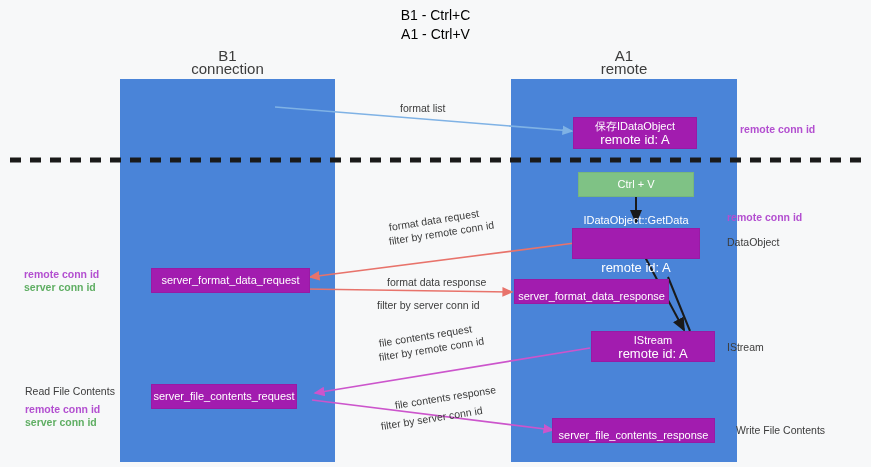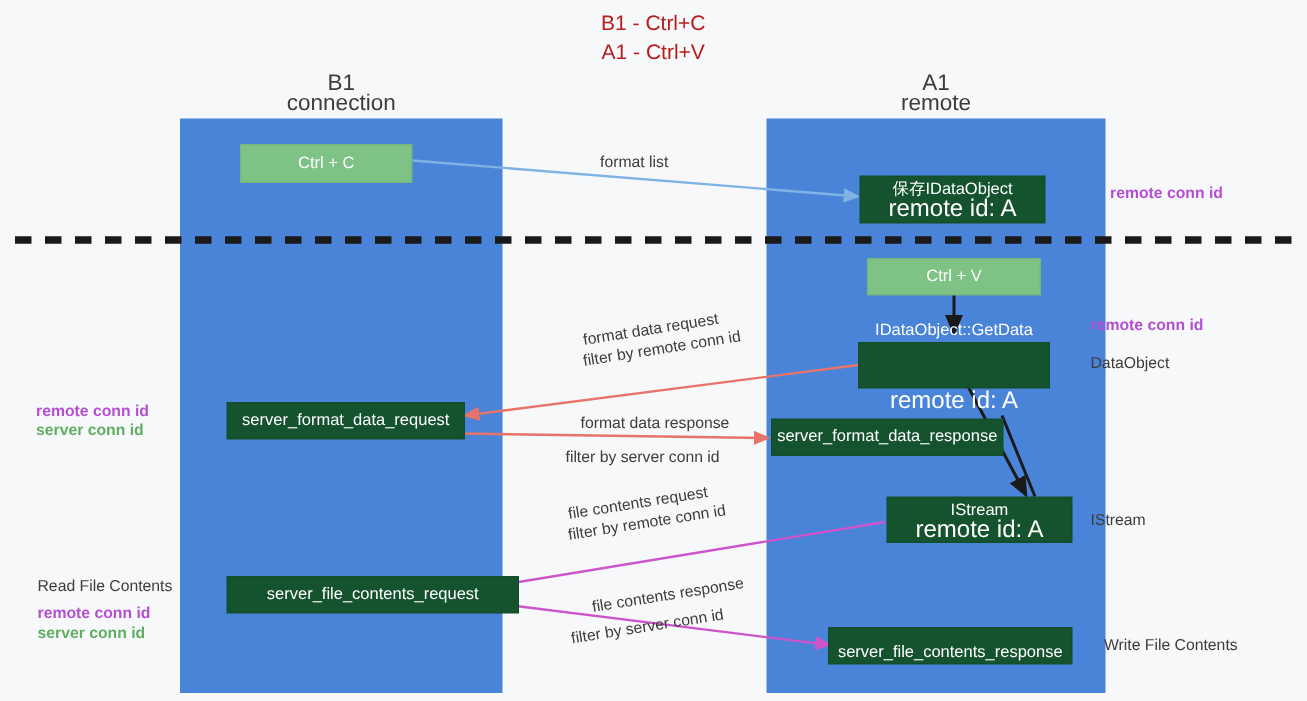--- a/index.html
+++ b/index.html
@@ -25,40 +25,40 @@
     position:absolute;
     box-sizing:border-box;
     display:flex;flex-direction:column;
     align-items:center;justify-content:center;
     text-align:center;
     color:#ffffff;
     font-size:11px;line-height:13px;
     border:1px solid rgba(0,0,0,.06);
   }
   .node.green{background:#7fc285;}
-  .node.orange{background:#14532d;}
-  .node .l2{font-size:16px;}
+  .node.orange{background:#a21caf;}
+  .node .l2{font-size:13px;}
 
   
   .lbl{
     position:absolute;
     font-size:10.5px;
     color:#3c3c3c;
     line-height:13px;
     white-space:nowrap;
   }
   .lbl.purple{color:#b34fd0;font-weight:bold;}
   .lbl.green{color:#5fae63;font-weight:bold;}
   .lbl.rot-red{transform:rotate(-9deg);transform-origin:left center;}
   .lbl.rot-pink{transform:rotate(-9deg);transform-origin:left center;}
 
   
   #title{
     position:absolute;left:0;top:6px;width:871px;
-    text-align:center;font-size:14px;color:#b91c1c;
+    text-align:center;font-size:14px;color:#000000;
     line-height:19px;white-space:pre-line;
   }
 
   svg{position:absolute;left:0;top:0;width:871px;height:467px;pointer-events:none;}
 </style>
 </head>
 <body>
 
 <div id="stage">
 
@@ -101,52 +101,49 @@
 
     <path d="M645,257 L684,330" stroke="#1a1a1a" stroke-width="2" fill="none" marker-end="url(#ah-black)"></path>
 
     <path d="M668,277 L690,331" stroke="#1a1a1a" stroke-width="2" fill="none"></path>
 
     <path d="M590,348 L315,393" stroke="#cc55cc" stroke-width="1.6" fill="none" marker-end="url(#ah-pink)"></path>
 
     <path d="M312,400 L553,430" stroke="#cc55cc" stroke-width="1.6" fill="none" marker-end="url(#ah-pink)"></path>
   </svg>
 
-  <div class="node green" style="left:160px;top:96px;width:115px;height:26px;">
-    <span>Ctrl + C</span>
-  </div>
 
   <div class="node orange" style="left:573px;top:117px;width:124px;height:32px;">
     <span>保存IDataObject</span>
     <span class="l2">remote id: A</span>
   </div>
 
   <div class="node green" style="left:578px;top:172px;width:116px;height:25px;">
     <span>Ctrl + V</span>
   </div>
 
   <div class="node orange" style="left:572px;top:228px;width:128px;height:31px;gap:34px;">
     <span>IDataObject::GetData</span>
     <span class="l2">remote id: A</span>
   </div>
 
   <div class="node orange" style="left:151px;top:268px;width:159px;height:25px;text-align:right;">
     <span>server_format_data_request</span>
   </div>
 
-  <div class="node orange" style="left:514px;top:279px;width:155px;height:25px;">
+  <div class="node orange" style="left:514px;top:279px;width:155px;height:25px;justify-content:flex-end;">
     <span>server_format_data_response</span>
   </div>
 
   <div class="node orange" style="left:591px;top:331px;width:124px;height:31px;">
     <span>IStream</span>
     <span class="l2">remote id: A</span>
   </div>
 
-  <div class="node orange" style="left:151px;top:384px;width:195px;height:25px;">
+  <div class="node orange" style="left:151px;top:384px;width:146px;height:25px;">
     <span>server_file_contents_request</span>
   </div>
 
   <div class="node orange" style="left:552px;top:418px;width:163px;height:25px;justify-content:flex-end;">
     <span>server_file_contents_response</span>
   </div>
 
   <div class="lbl" style="left:400px;top:102px;">format list</div>
 
   <div class="lbl rot-red" style="left:389px;top:221px;">format data request</div>

